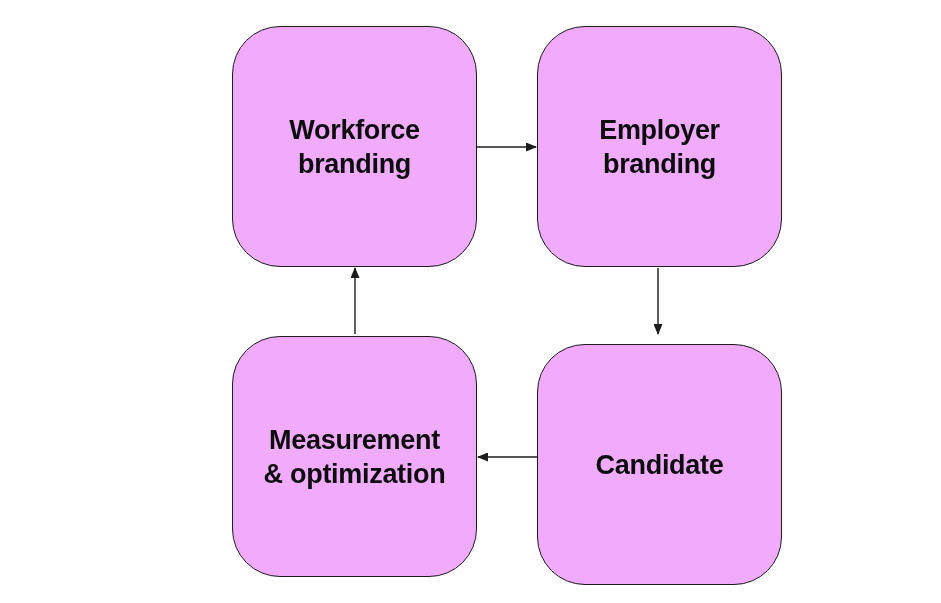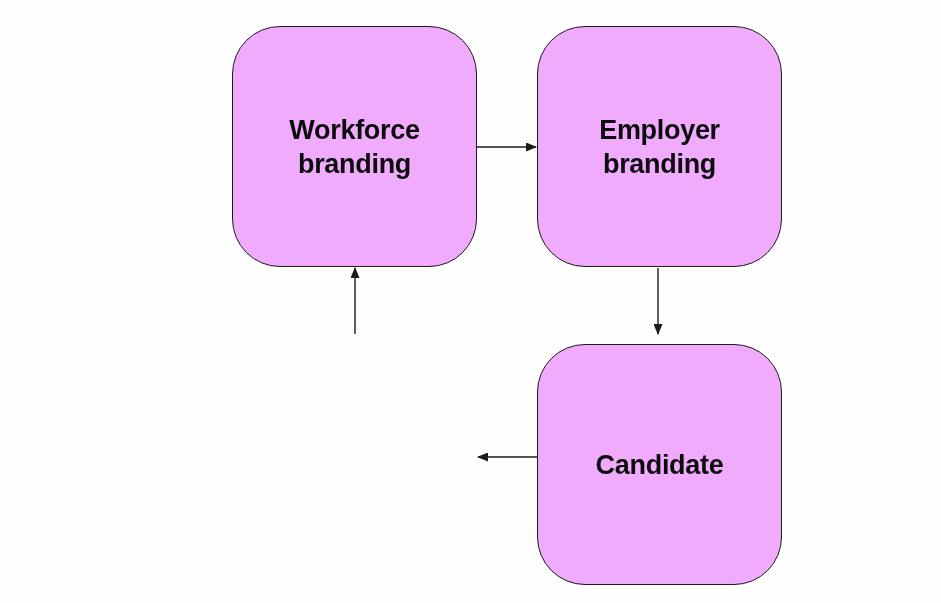--- a/index.html
+++ b/index.html
@@ -76,14 +76,19 @@
   <div class="node pos-tr">
     <span class="line">Employer</span>
     <span class="line">branding</span>
     <span class="line"></span>
   </div>
 
   <div class="node pos-br">
     <span class="line">Candidate</span>
   </div>
 
+  <div class="node pos-bl">
+    <span class="line">Measurement</span>
+    <span class="line">&amp; optimization</span>
+    <span class="line"></span>
+  </div>
 
 </div>
 
 </body></html>

